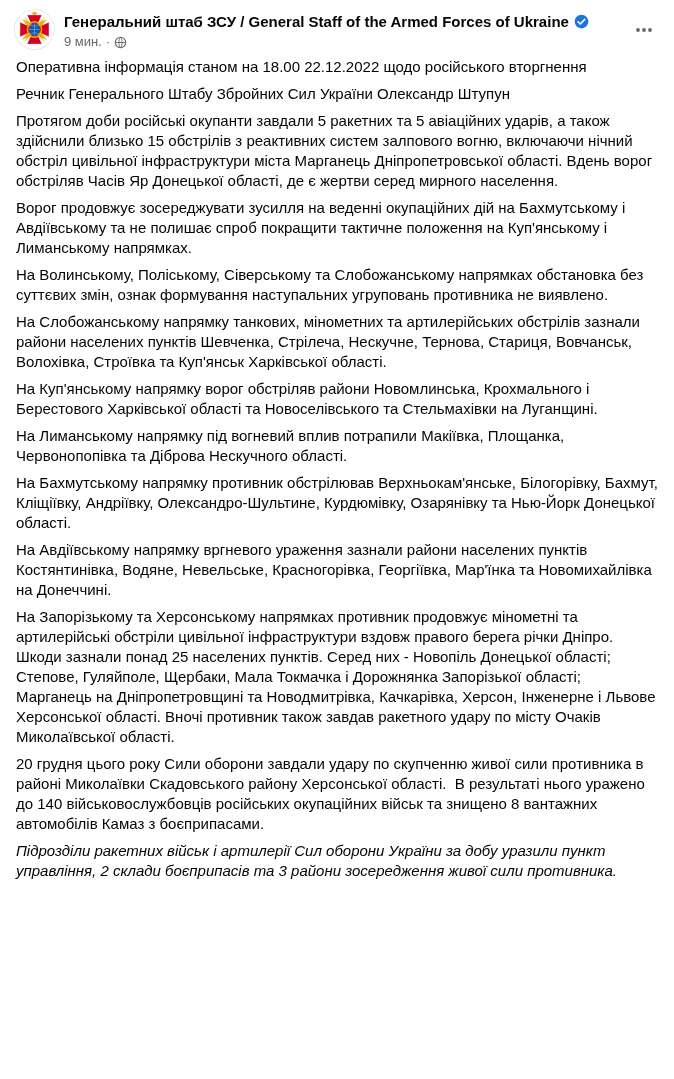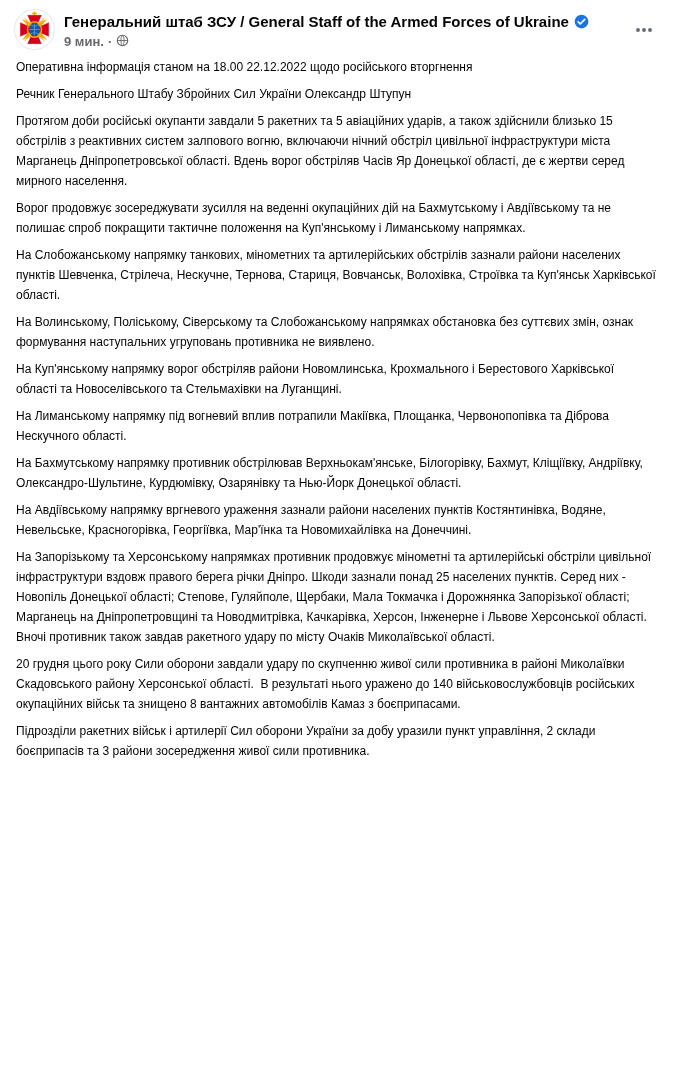--- a/index.html
+++ b/index.html
@@ -53,27 +53,26 @@
     text-decoration: none;
     white-space: nowrap;
     cursor: pointer;
   }
   .verified {
     display: inline-flex;
     flex: 0 0 auto;
   }
   .meta-row {
     display: flex;
-    align-items: flex-start;
+    align-items: center;
     gap: 4px;
     margin-top: 3px;
     font-size: 13px;
     line-height: 16px;
     color: #65676b;
-    font-weight: bold;
   }
   .meta-row .time { cursor: pointer; }
   .meta-row .sep { color: #65676b; }
   .more-btn {
     position: absolute;
     top: 14px;
     right: 14px;
     width: 32px;
     height: 32px;
     border: none;
@@ -84,26 +83,26 @@
     justify-content: center;
     cursor: pointer;
     padding: 0;
   }
   
   .post-text {
     padding: 7px 16px 10px 16px;
   }
   .post-text p {
     margin: 0 0 7px 0;
-    font-size: 12px;
+    font-size: 15px;
     line-height: 20px;
     color: #050505;
     white-space: pre-wrap;
   }
-  .post-text p:last-child { margin-bottom: 14px; }
+  .post-text p:last-child { margin-bottom: 14px; font-style: italic; }
 </style>
 </head>
 <body>
 
 <div class="post">
 
   <div class="post-header">
 
     <div class="avatar">
       <svg viewBox="0 0 40 40">
@@ -168,22 +167,22 @@
       </svg>
     </button>
 
   </div>
 
   <div class="post-text">
       <p>Оперативна інформація станом на 18.00 22.12.2022 щодо російського вторгнення</p>
       <p>Речник Генерального Штабу Збройних Сил України Олександр Штупун</p>
       <p>Протягом доби російські окупанти завдали 5 ракетних та 5 авіаційних ударів, а також здійснили близько 15 обстрілів з реактивних систем залпового вогню, включаючи нічний обстріл цивільної інфраструктури міста Марганець Дніпропетровської області. Вдень ворог обстріляв Часів Яр Донецької області, де є жертви серед мирного населення.</p>
       <p>Ворог продовжує зосереджувати зусилля на веденні окупаційних дій на Бахмутському і Авдіївському та не полишає спроб покращити тактичне положення на Куп'янському і Лиманському напрямках.</p>
+      <p>На Волинському, Поліському, Сіверському та Слобожанському напрямках обстановка без суттєвих змін, ознак формування наступальних угруповань противника не виявлено.</p>
       <p>На Слобожанському напрямку танкових, мінометних та артилерійських обстрілів зазнали райони населених пунктів Шевченка, Стрілеча, Нескучне, Тернова, Стариця, Вовчанськ, Волохівка, Строївка та Куп'янськ Харківської області.</p>
-      <p>На Волинському, Поліському, Сіверському та Слобожанському напрямках обстановка без суттєвих змін, ознак формування наступальних угруповань противника не виявлено.</p>
       <p>На Куп'янському напрямку ворог обстріляв райони Новомлинська, Крохмального і Берестового Харківської області та Новоселівського та Стельмахівки на Луганщині.</p>
       <p>На Лиманському напрямку під вогневий вплив потрапили Макіївка, Площанка, Червонопопівка та Діброва Нескучного області.</p>
       <p>На Бахмутському напрямку противник обстрілював Верхньокам'янське, Білогорівку, Бахмут, Кліщіївку, Андріївку, Олександро-Шультине, Курдюмівку, Озарянівку та Нью-Йорк Донецької області.</p>
       <p>На Авдіївському напрямку вргневого ураження зазнали райони населених пунктів Костянтинівка, Водяне, Невельське, Красногорівка, Георгіївка, Мар'їнка та Новомихайлівка на Донеччині.</p>
       <p>На Запорізькому та Херсонському напрямках противник продовжує мінометні та артилерійські обстріли цивільної інфраструктури вздовж правого берега річки Дніпро. Шкоди зазнали понад 25 населених пунктів. Серед них - Новопіль Донецької області; Степове, Гуляйполе, Щербаки, Мала Токмачка і Дорожнянка Запорізької області; Марганець на Дніпропетровщині та Новодмитрівка, Качкарівка, Херсон, Інженерне і Львове Херсонської області. Вночі противник також завдав ракетного удару по місту Очаків Миколаївської області.</p>
       <p>20 грудня цього року Сили оборони завдали удару по скупченню живої сили противника в районі Миколаївки Скадовського району Херсонської області.  В результаті нього уражено до 140 військовослужбовців російських окупаційних військ та знищено 8 вантажних автомобілів Камаз з боєприпасами.</p>
       <p>Підрозділи ракетних військ і артилерії Сил оборони України за добу уразили пункт управління, 2 склади боєприпасів та 3 райони зосередження живої сили противника.</p>
     </div>
 
 </div>

